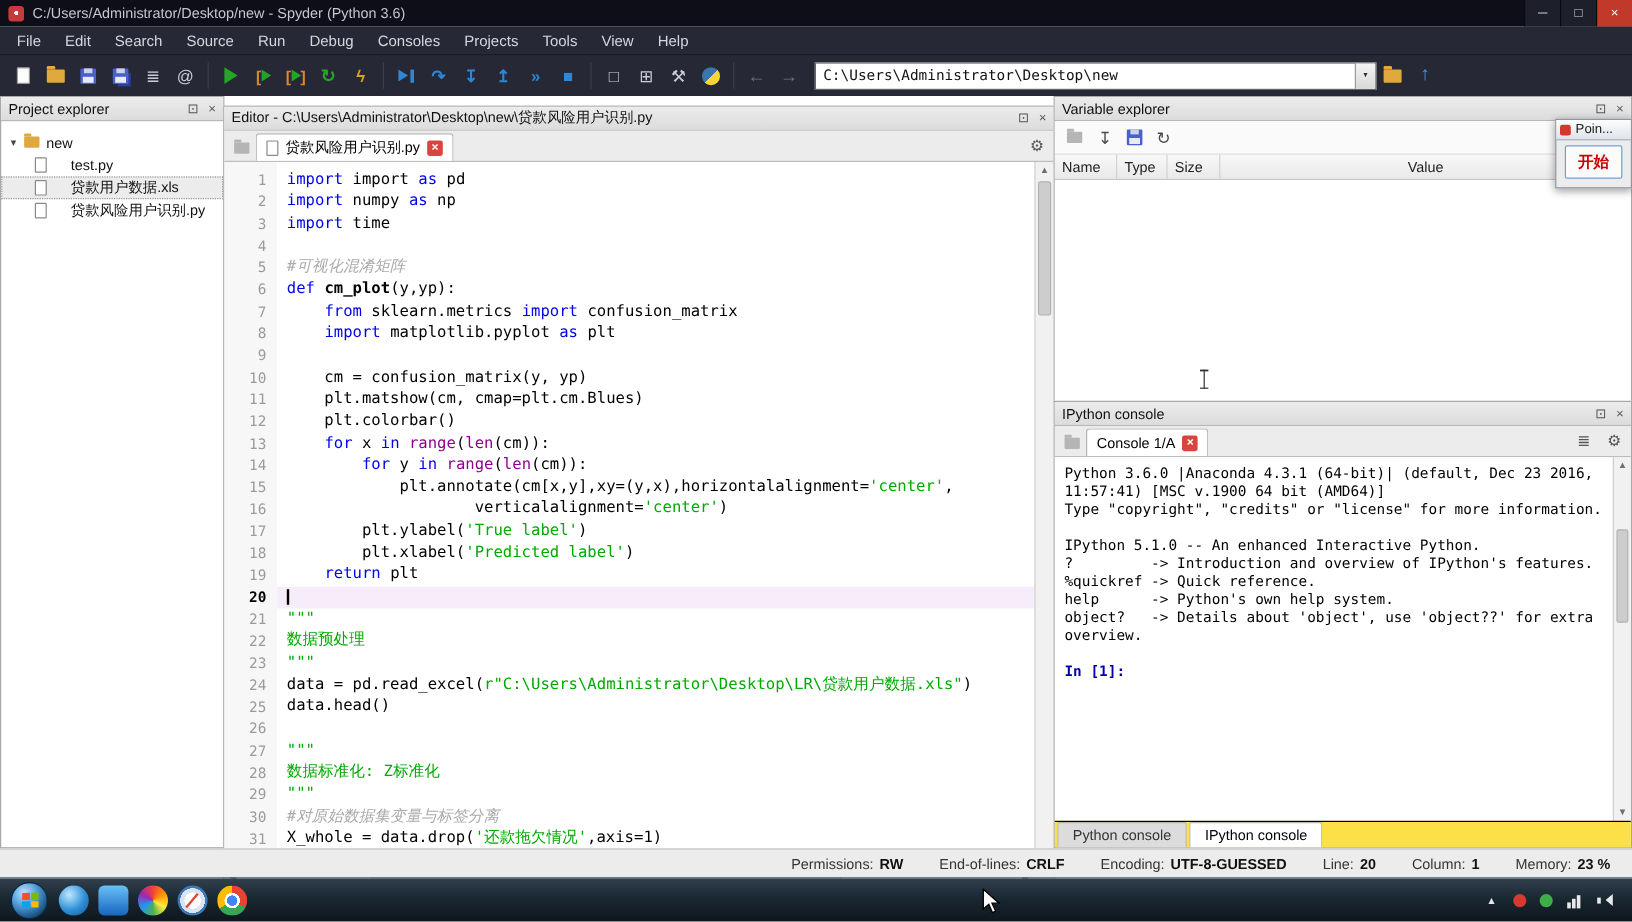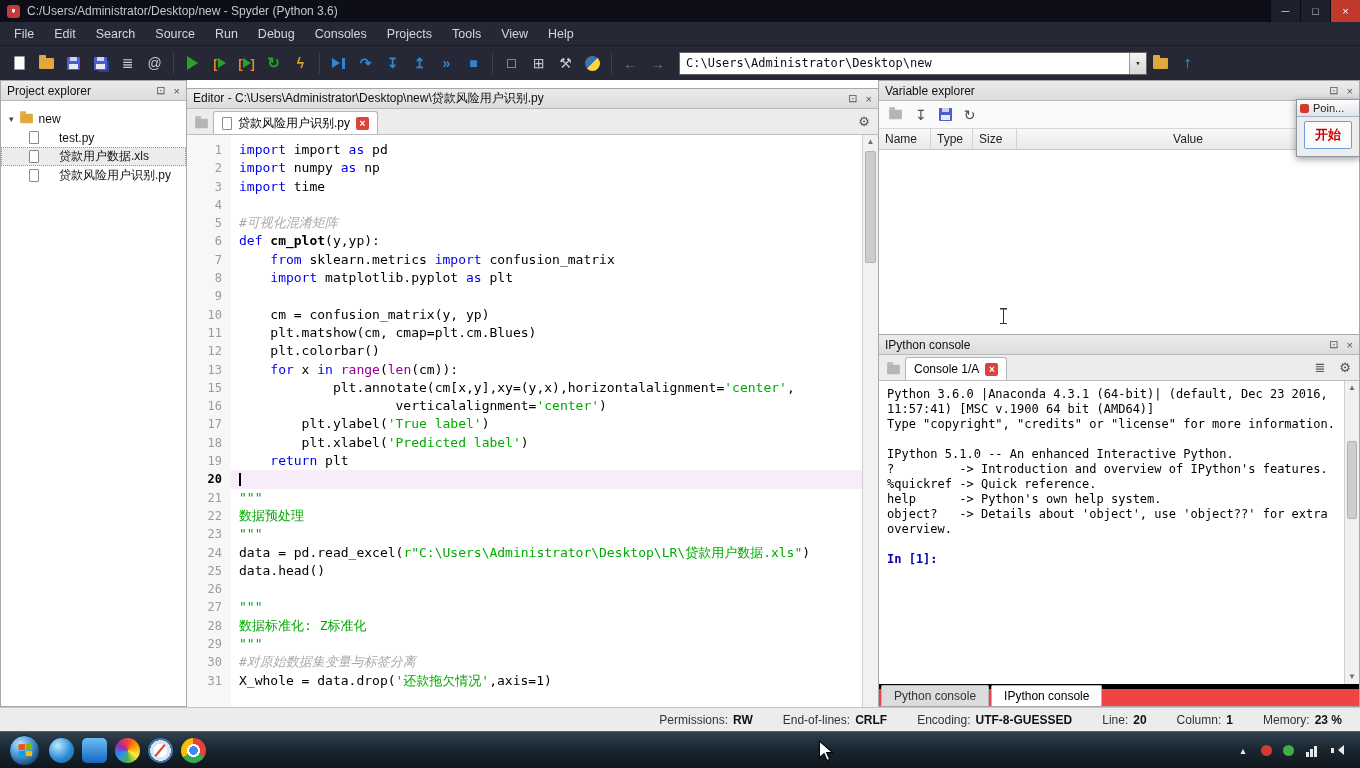--- a/index.html
+++ b/index.html
@@ -108,21 +108,21 @@
   
   .pfx{position:absolute;left:1296px;top:99px;width:64px;height:58px;background:#ececec;border:1px solid #8f96a2;box-shadow:0 2px 7px rgba(0,0,0,.4);z-index:40}
   .pfx-title{height:17px;display:flex;align-items:center;gap:4px;padding:0 3px;background:linear-gradient(#fdfdfd,#dfe4ea);border-bottom:1px solid #a8b0bc;font-size:11px;color:#222}
   .pfx-ico{width:9px;height:9px;background:#d33a2c;border-radius:2px;flex:none}
   .pfx-btn{margin:4px auto 0;width:48px;height:28px;display:flex;align-items:center;justify-content:center;background:#fbfbfb;border:1px solid #6f9fd8;border-radius:2px;font-size:13px;color:#c00;font-weight:bold}
 
   
   .con-out{position:absolute;left:0;top:46px;right:15px;bottom:22px;background:#fff;padding:6px 8px;overflow:hidden}
   .con-line{white-space:pre;font-family:"DejaVu Sans Mono",monospace;font-size:12px;line-height:15px;color:#000}
   .con-line.prompt{color:#0000aa;font-weight:bold}
-  .con-tabs{position:absolute;left:0;right:0;bottom:0;height:22px;background:#ef4444;border-top:5px solid #000000;display:flex;align-items:flex-end;padding-left:2px;gap:2px}
+  .con-tabs{position:absolute;left:0;right:0;bottom:0;height:22px;background:#fde047;border-top:1px solid #000000;display:flex;align-items:flex-end;padding-left:2px;gap:2px}
   .btab{height:21px;padding:0 12px;display:flex;align-items:center;font-size:12px;background:#dcdcdc;border:1px solid #b6b6b6;border-bottom:none;border-radius:2px 2px 0 0;color:#333}
   .btab.active{background:#fff;color:#000}
 
   
   .statusbar{position:absolute;left:0;top:707px;width:100%;height:24px;background:#ececec;border-top:1px solid #c4c4c4;display:flex;align-items:center;justify-content:flex-end;gap:30px;padding-right:18px;font-size:12px;color:#222;z-index:15}
   .sitem{display:flex;white-space:nowrap}
   .slabel{color:#333}
   .sval{font-weight:bold;margin-left:5px;color:#111}
 
   
@@ -353,20 +353,24 @@
         </div>
         <div class="cl">
           <span class="ln">12</span>
           <span class="ct"><span class="pl">    plt.colorbar()</span></span>
         </div>
         <div class="cl">
           <span class="ln">13</span>
           <span class="ct"><span class="pl">    </span><span class="kw">for</span><span class="pl"> x </span><span class="kw">in</span><span class="pl"> </span><span class="bi">range</span><span class="pl">(</span><span class="bi">len</span><span class="pl">(cm)):</span></span>
         </div>
         <div class="cl">
+          <span class="ln">14</span>
+          <span class="ct"><span class="pl">        </span><span class="kw">for</span><span class="pl"> y </span><span class="kw">in</span><span class="pl"> </span><span class="bi">range</span><span class="pl">(</span><span class="bi">len</span><span class="pl">(cm)):</span></span>
+        </div>
+        <div class="cl">
           <span class="ln">15</span>
           <span class="ct"><span class="pl">            plt.annotate(cm[x,y],xy=(y,x),horizontalalignment=</span><span class="str">'center'</span><span class="pl">,</span></span>
         </div>
         <div class="cl">
           <span class="ln">16</span>
           <span class="ct"><span class="pl">                    verticalalignment=</span><span class="str">'center'</span><span class="pl">)</span></span>
         </div>
         <div class="cl">
           <span class="ln">17</span>
           <span class="ct"><span class="pl">        plt.ylabel(</span><span class="str">'True label'</span><span class="pl">)</span></span>

